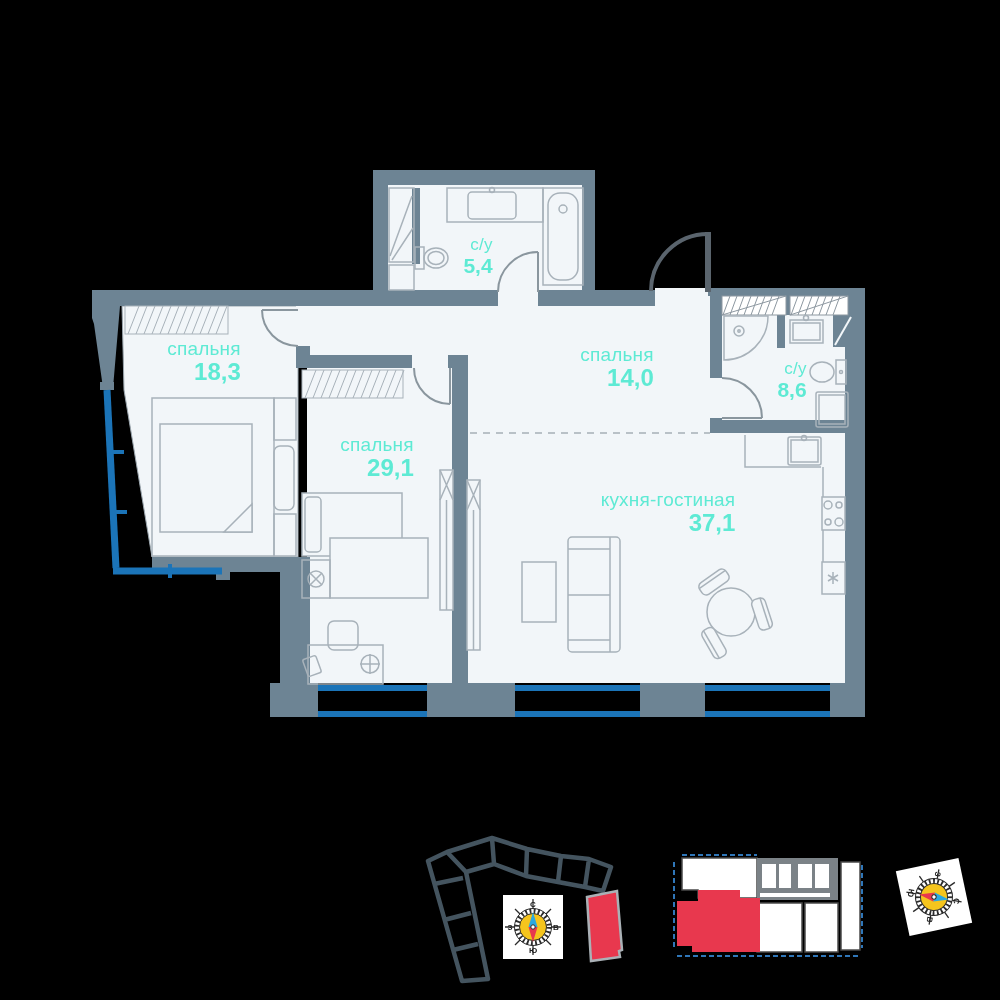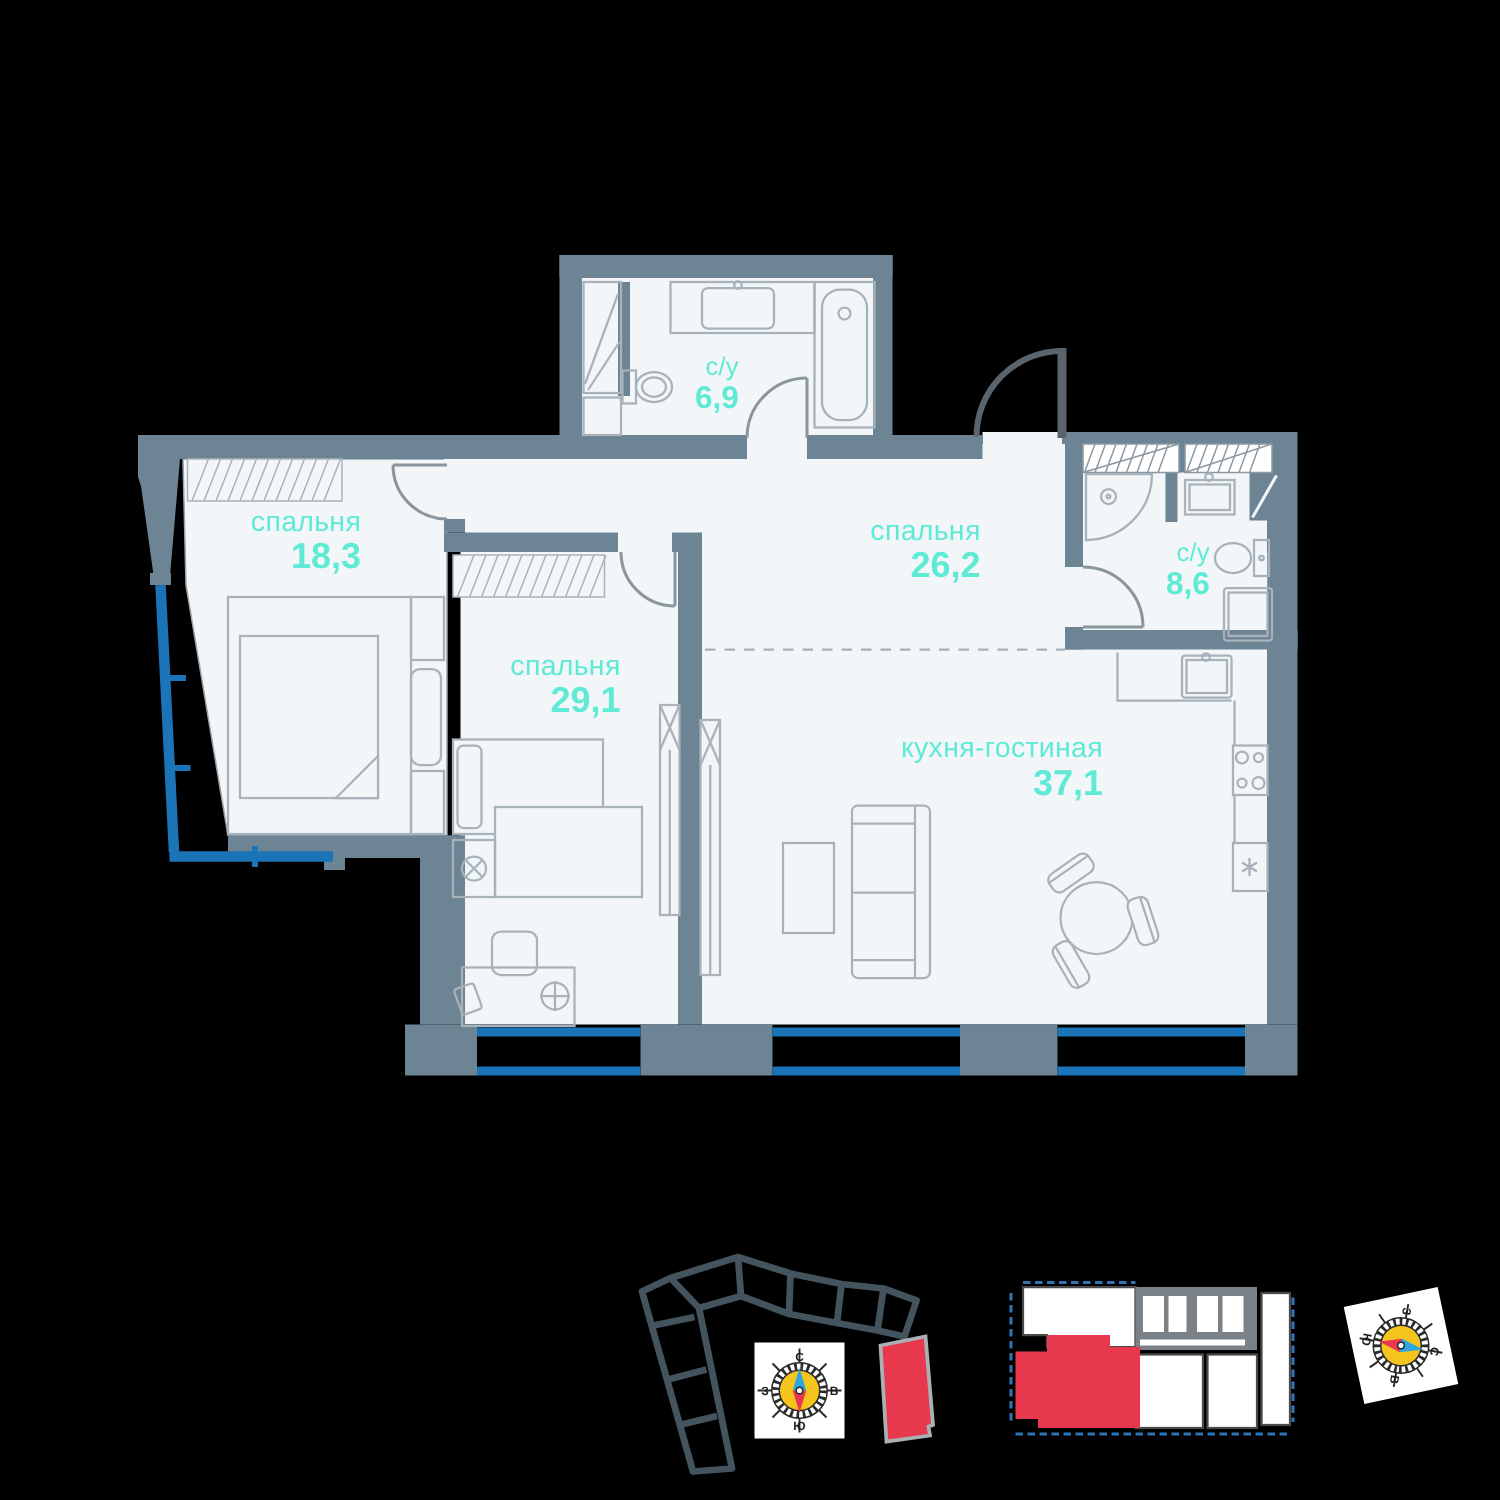--- a/index.html
+++ b/index.html
@@ -303,25 +303,25 @@
   <div class="room-label" style="left:204px;top:362px;">
     <div class="room-name">спальня</div>
     <div class="room-area">18,3</div>
   </div>
   <div class="room-label" style="left:377px;top:458px;">
     <div class="room-name">спальня</div>
     <div class="room-area">29,1</div>
   </div>
   <div class="room-label small" style="left:478px;top:256px;">
     <div class="room-name">с/у</div>
-    <div class="room-area">6,9</div>
+    <div class="room-area">5,4</div>
   </div>
   <div class="room-label" style="left:617px;top:368px;">
     <div class="room-name">спальня</div>
-    <div class="room-area">26,2</div>
+    <div class="room-area">14,0</div>
   </div>
   <div class="room-label small" style="left:792px;top:380px;">
     <div class="room-name">с/у</div>
     <div class="room-area">8,6</div>
   </div>
   <div class="room-label" style="left:668px;top:513px;">
     <div class="room-name">кухня-гостиная</div>
     <div class="room-area">37,1</div>
   </div>
 

